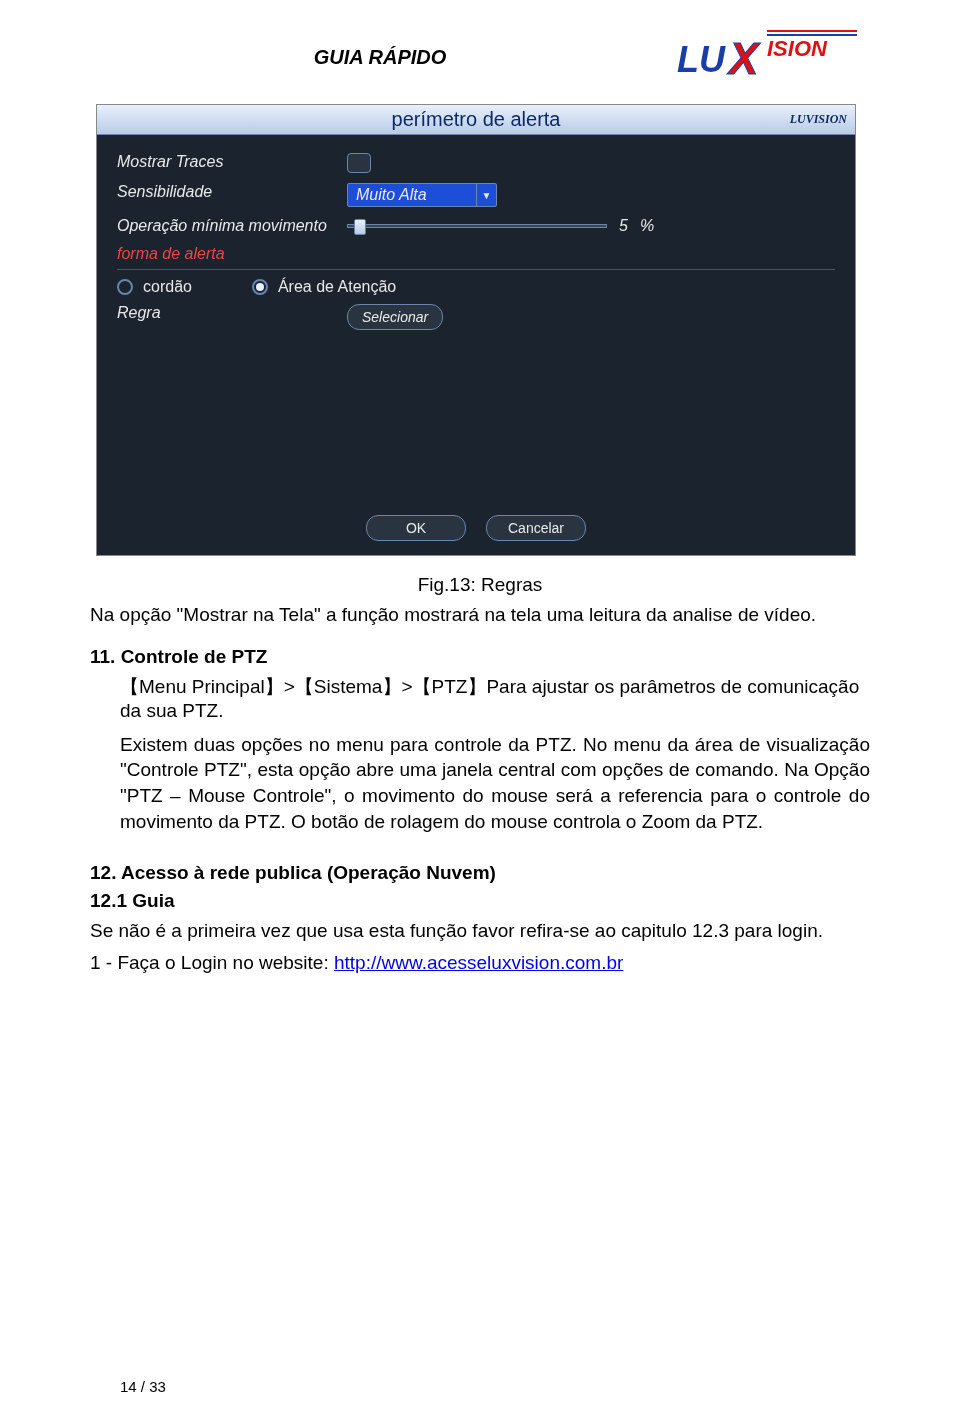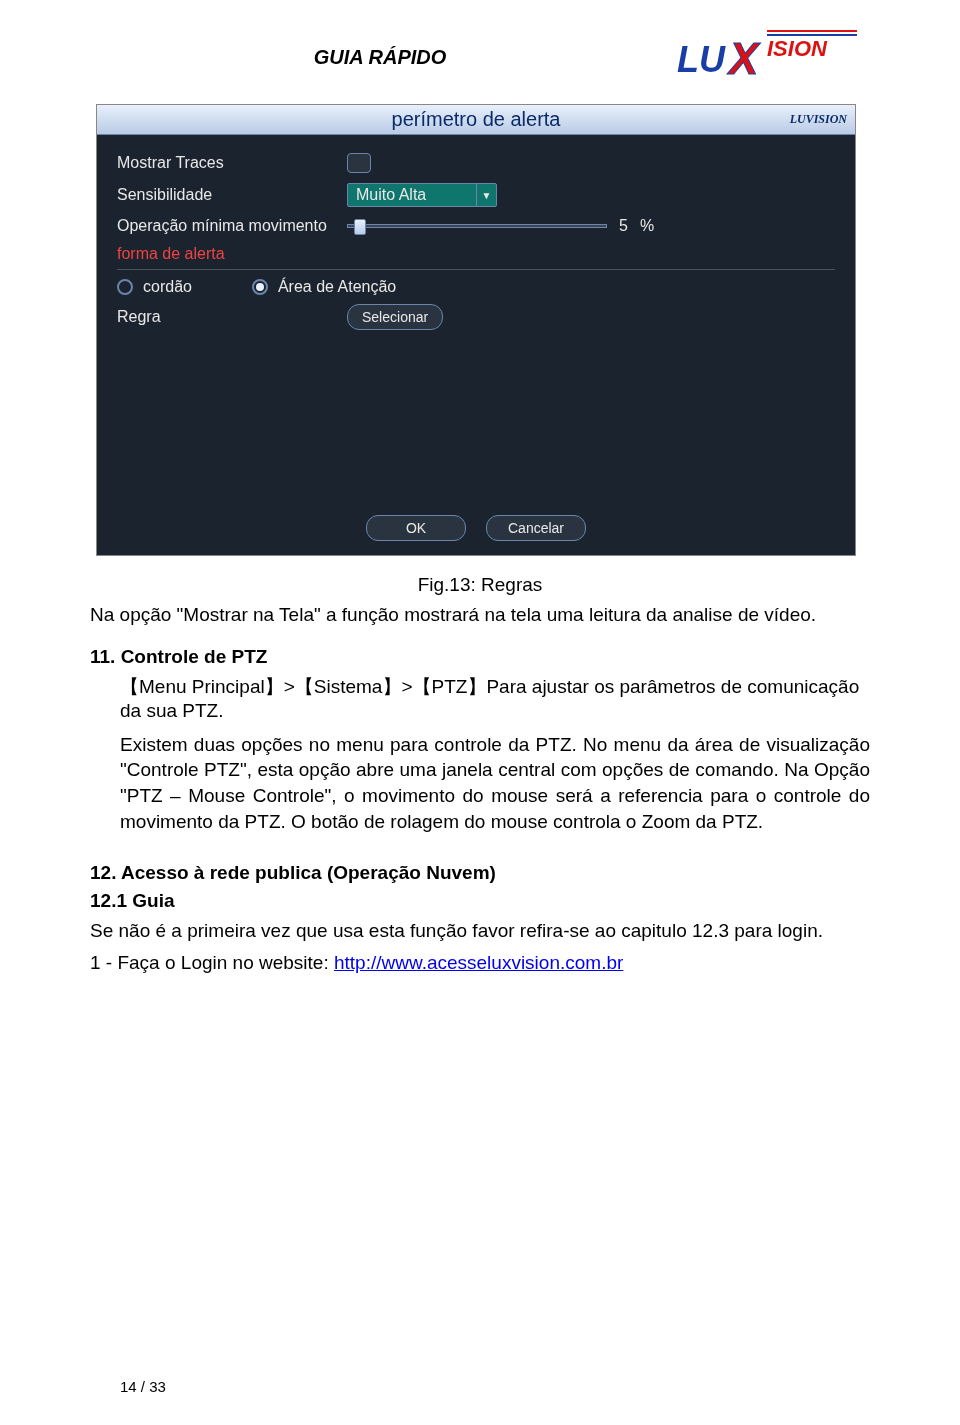--- a/index.html
+++ b/index.html
@@ -7,24 +7,24 @@
   .page { width: 960px; min-height: 1425px; position: relative; padding: 30px 90px 40px 90px; }
   .header-row { display: flex; justify-content: space-between; align-items: center; margin-bottom: 20px; }
   .header-title { flex: 1; text-align: center; font-weight: bold; font-size: 20px; font-style: italic; }
   .logo { width: 200px; text-align: center; }
   .logo svg { width: 190px; height: 50px; }
   .dvr-window { width: 760px; border: 1px solid #888; margin-left: 6px; background: #1b232e; }
   .dvr-titlebar { height: 30px; background: linear-gradient(#e8f0fb, #b9cbe6); display: flex; align-items: center; position: relative; border-bottom: 1px solid #6b85aa; }
   .dvr-title { position: absolute; left: 50%; transform: translateX(-50%); color: #0a2a68; font-size: 20px; }
   .dvr-brand { position: absolute; right: 8px; font-size: 12px; font-style: italic; font-weight: bold; color: #0a2a68; font-family: Liberation Serif, serif; }
   .dvr-body { padding: 18px 20px; color: #e8e8e8; font-size: 16px; background: #1b232e; min-height: 420px; position: relative; }
-  .dvr-row { display: flex; align-items: center; margin-bottom: 10px; }
+  .dvr-row { display: flex; margin-bottom: 10px; font-style: italic; }
   .dvr-label { width: 230px; font-size: 16px; color: #e8e8e8; }
   .dvr-checkbox { width: 24px; height: 20px; border: 1px solid #6b85aa; border-radius: 4px; background: #2a3440; }
-  .dvr-select { width: 150px; height: 24px; border: 1px solid #6b85aa; border-radius: 2px; background: #0f766e; color: #e8e8e8; display: flex; align-items: center; padding-left: 8px; position: relative; }
+  .dvr-select { width: 150px; height: 24px; border: 1px solid #6b85aa; border-radius: 2px; background: #1d4ed8; color: #e8e8e8; display: flex; align-items: center; padding-left: 8px; position: relative; }
   .dvr-select-arrow { position: absolute; right: 0; top: 0; width: 20px; height: 100%; border-left: 1px solid #6b85aa; display: flex; align-items: center; justify-content: center; font-size: 10px; color: #e8e8e8; }
   .dvr-slider-wrap { display: flex; align-items: center; }
   .dvr-slider-track { width: 260px; height: 4px; background: #3a4452; border: 1px solid #6b85aa; margin-right: 12px; position: relative; }
   .dvr-slider-thumb { position: absolute; left: 6px; top: -6px; width: 12px; height: 16px; background: linear-gradient(#e8f0fb,#b9cbe6); border: 1px solid #6b85aa; border-radius: 2px; }
   .dvr-slider-val { color: #e8e8e8; margin-right: 12px; }
   .dvr-slider-unit { color: #e8e8e8; }
   .dvr-radio-row { display: flex; align-items: center; margin: 6px 0 8px 0; }
   .dvr-radio { width: 16px; height: 16px; border: 2px solid #6b85aa; border-radius: 50%; margin-right: 10px; display: inline-flex; align-items: center; justify-content: center; }
   .dvr-radio.selected::after { content: ""; width: 8px; height: 8px; border-radius: 50%; background: #e8f0fb; display: block; }
   .dvr-radio-label { color: #e8e8e8; margin-right: 60px; }

